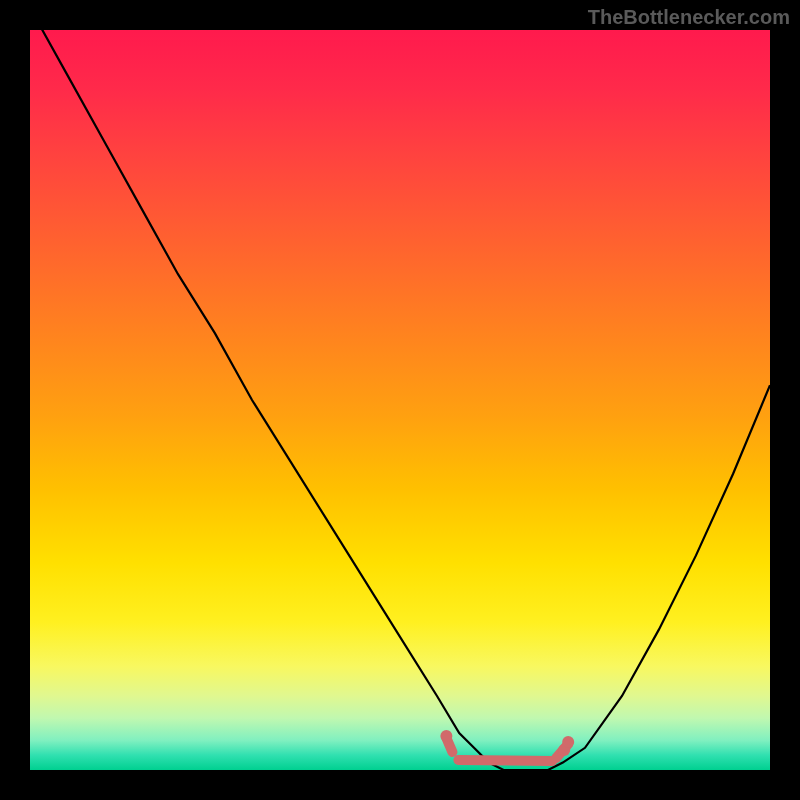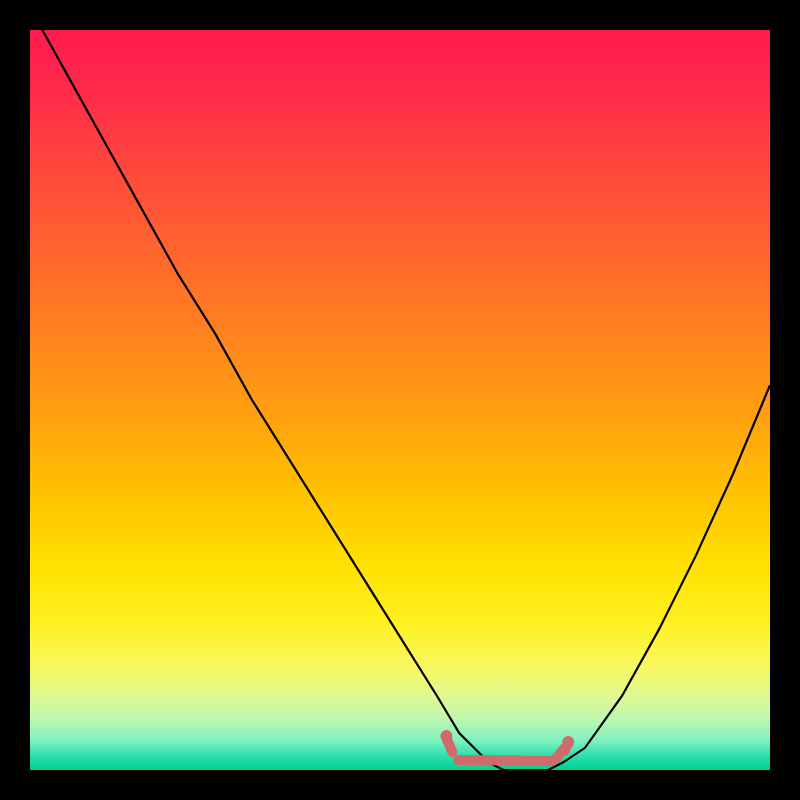--- a/index.html
+++ b/index.html
@@ -67,20 +67,21 @@
     stroke-linecap: round;
   }
   .marker-dot {
     fill: #d16a6a;
   }
 </style>
 </head>
 <body>
 
 <div class="container">
+  <div class="attribution">TheBottlenecker.com</div>
 
   <div class="plot-area">
     <div class="gradient-bg"></div>
 
     <svg class="curve-svg" viewBox="0 0 740 740" preserveAspectRatio="none">
       <path id="curvePath" class="curve-path" d="M0.0 -22.2 L37.0 44.4 L74.0 111.0 L111.0 177.6 L148.0 244.2 L185.0 303.4 L222.0 370.0 L259.0 429.2 L296.0 488.4 L333.0 547.6 L370.0 606.8 L407.0 666.0 L429.2 703.0 L444.0 717.8 L458.8 732.6 L473.6 740.0 L488.4 740.0 L503.2 740.0 L518.0 740.0 L532.8 732.6 L555.0 717.8 L592.0 666.0 L629.0 599.4 L666.0 525.4 L703.0 444.0 L740.0 355.2"></path>
       <path id="markerPath" class="marker-path" d="M416.4 708.0 L422.4 722.0 M428.4 730.0 L522.2 731.0 M526.2 728.0 L538.2 714.0"></path>
       <circle id="markerDot1" class="marker-dot" r="6" cx="416.4" cy="706.0"></circle>
       <circle id="markerDot2" class="marker-dot" r="6" cx="534.2" cy="720.0"></circle>
       <circle id="markerDot3" class="marker-dot" r="6" cx="538.2" cy="712.0"></circle>

